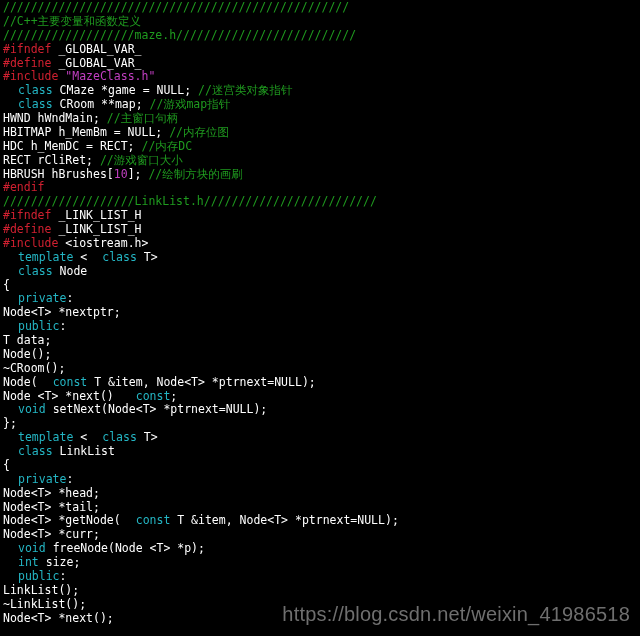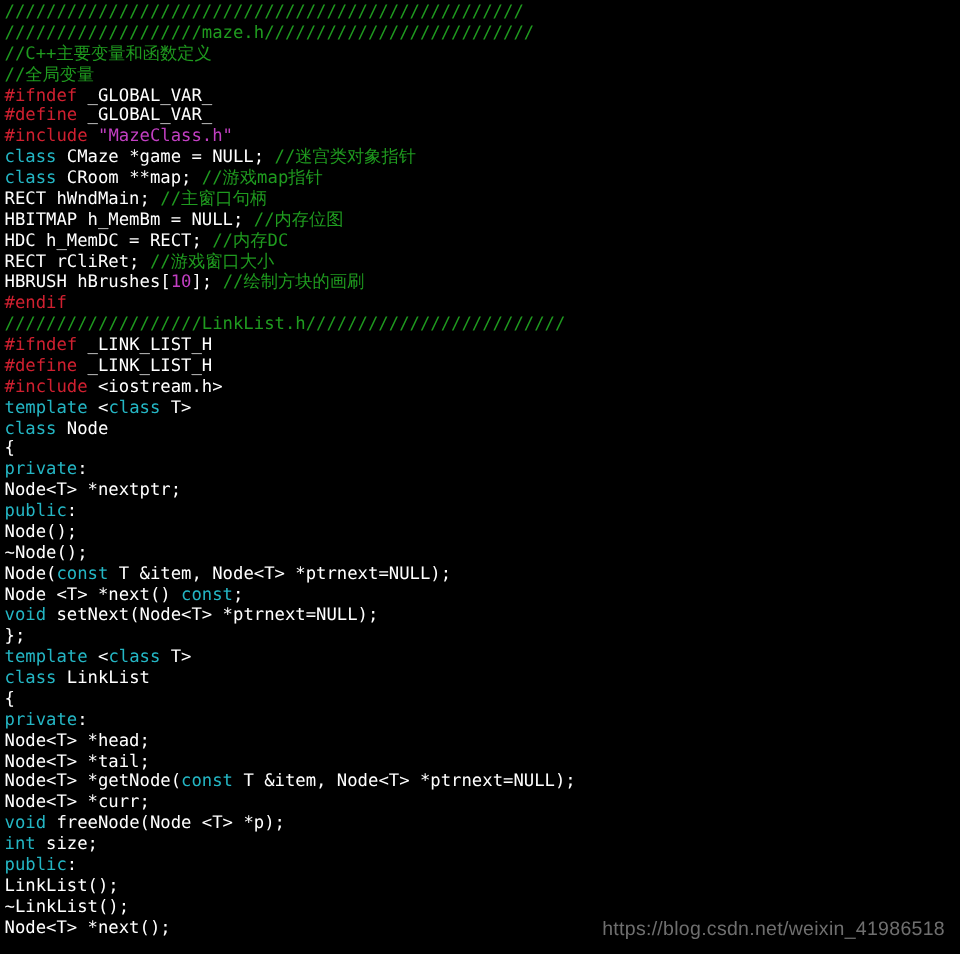--- a/index.html
+++ b/index.html
@@ -34,70 +34,70 @@
     font-size: 11.5px;
     white-space: pre;
     padding-left: 3px;
     letter-spacing: 0px;
     color: #ffffff;
   }
   .tok { white-space: pre; }
   
   .c-comment  { color: #1f9b1f; }
   .c-pre      { color: #d02030; text-align: right; }
-  .c-keyword  { color: #24b6c4; }
+  .c-keyword  { color: #24b6c4; margin-left: 15px; }
   .c-string   { color: #c23fc2; }
   .c-number   { color: #c23fc2; text-align: center; }
   .c-plain    { color: #ffffff; }
 
   #watermark {
     position: absolute;
     right: 10px;
     bottom: 10px;
     font-family: "Liberation Sans", sans-serif;
-    font-size: 13px;
+    font-size: 20px;
     color: #6f6f6f;
     letter-spacing: 0.2px;
     white-space: nowrap;
     user-select: none;
   }
 </style>
 </head>
 <body>
 
 <div id="screen">
 
   <div id="code-area">
       <div class="code-line"><span class="tok c-comment">//////////////////////////////////////////////////</span></div>
+      <div class="code-line"><span class="tok c-comment">//C++主要变量和函数定义</span></div>
       <div class="code-line"><span class="tok c-comment">///////////////////maze.h//////////////////////////</span></div>
-      <div class="code-line"><span class="tok c-comment">//C++主要变量和函数定义</span></div>
-      <div class="code-line"><span class="tok c-comment">//全局变量</span></div>
       <div class="code-line"><span class="tok c-pre">#ifndef</span><span class="tok c-plain"> _GLOBAL_VAR_</span></div>
       <div class="code-line"><span class="tok c-pre">#define</span><span class="tok c-plain"> _GLOBAL_VAR_</span></div>
       <div class="code-line"><span class="tok c-pre">#include</span><span class="tok c-plain"> </span><span class="tok c-string">"MazeClass.h"</span></div>
       <div class="code-line"><span class="tok c-keyword">class</span><span class="tok c-plain"> CMaze *game = NULL; </span><span class="tok c-comment">//迷宫类对象指针</span></div>
       <div class="code-line"><span class="tok c-keyword">class</span><span class="tok c-plain"> CRoom **map; </span><span class="tok c-comment">//游戏map指针</span></div>
-      <div class="code-line"><span class="tok c-plain">RECT hWndMain; </span><span class="tok c-comment">//主窗口句柄</span></div>
+      <div class="code-line"><span class="tok c-plain">HWND hWndMain; </span><span class="tok c-comment">//主窗口句柄</span></div>
       <div class="code-line"><span class="tok c-plain">HBITMAP h_MemBm = NULL; </span><span class="tok c-comment">//内存位图</span></div>
       <div class="code-line"><span class="tok c-plain">HDC h_MemDC = RECT; </span><span class="tok c-comment">//内存DC</span></div>
       <div class="code-line"><span class="tok c-plain">RECT rCliRet; </span><span class="tok c-comment">//游戏窗口大小</span></div>
       <div class="code-line"><span class="tok c-plain">HBRUSH hBrushes[</span><span class="tok c-number">10</span><span class="tok c-plain">]; </span><span class="tok c-comment">//绘制方块的画刷</span></div>
       <div class="code-line"><span class="tok c-pre">#endif</span></div>
       <div class="code-line"><span class="tok c-comment">///////////////////LinkList.h/////////////////////////</span></div>
       <div class="code-line"><span class="tok c-pre">#ifndef</span><span class="tok c-plain"> _LINK_LIST_H</span></div>
       <div class="code-line"><span class="tok c-pre">#define</span><span class="tok c-plain"> _LINK_LIST_H</span></div>
       <div class="code-line"><span class="tok c-pre">#include</span><span class="tok c-plain"> &lt;iostream.h&gt;</span></div>
       <div class="code-line"><span class="tok c-keyword">template</span><span class="tok c-plain"> &lt;</span><span class="tok c-keyword">class</span><span class="tok c-plain"> T&gt;</span></div>
       <div class="code-line"><span class="tok c-keyword">class</span><span class="tok c-plain"> Node</span></div>
       <div class="code-line"><span class="tok c-plain">{</span></div>
       <div class="code-line"><span class="tok c-keyword">private</span><span class="tok c-plain">:</span></div>
       <div class="code-line"><span class="tok c-plain">Node&lt;T&gt; *nextptr;</span></div>
       <div class="code-line"><span class="tok c-keyword">public</span><span class="tok c-plain">:</span></div>
+      <div class="code-line"><span class="tok c-plain">T data;</span></div>
       <div class="code-line"><span class="tok c-plain">Node();</span></div>
-      <div class="code-line"><span class="tok c-plain">~Node();</span></div>
+      <div class="code-line"><span class="tok c-plain">~CRoom();</span></div>
       <div class="code-line"><span class="tok c-plain">Node(</span><span class="tok c-keyword">const</span><span class="tok c-plain"> T &amp;item, Node&lt;T&gt; *ptrnext=NULL);</span></div>
       <div class="code-line"><span class="tok c-plain">Node &lt;T&gt; *next() </span><span class="tok c-keyword">const</span><span class="tok c-plain">;</span></div>
       <div class="code-line"><span class="tok c-keyword">void</span><span class="tok c-plain"> setNext(Node&lt;T&gt; *ptrnext=NULL);</span></div>
       <div class="code-line"><span class="tok c-plain">};</span></div>
       <div class="code-line"><span class="tok c-keyword">template</span><span class="tok c-plain"> &lt;</span><span class="tok c-keyword">class</span><span class="tok c-plain"> T&gt;</span></div>
       <div class="code-line"><span class="tok c-keyword">class</span><span class="tok c-plain"> LinkList</span></div>
       <div class="code-line"><span class="tok c-plain">{</span></div>
       <div class="code-line"><span class="tok c-keyword">private</span><span class="tok c-plain">:</span></div>
       <div class="code-line"><span class="tok c-plain">Node&lt;T&gt; *head;</span></div>
       <div class="code-line"><span class="tok c-plain">Node&lt;T&gt; *tail;</span></div>

